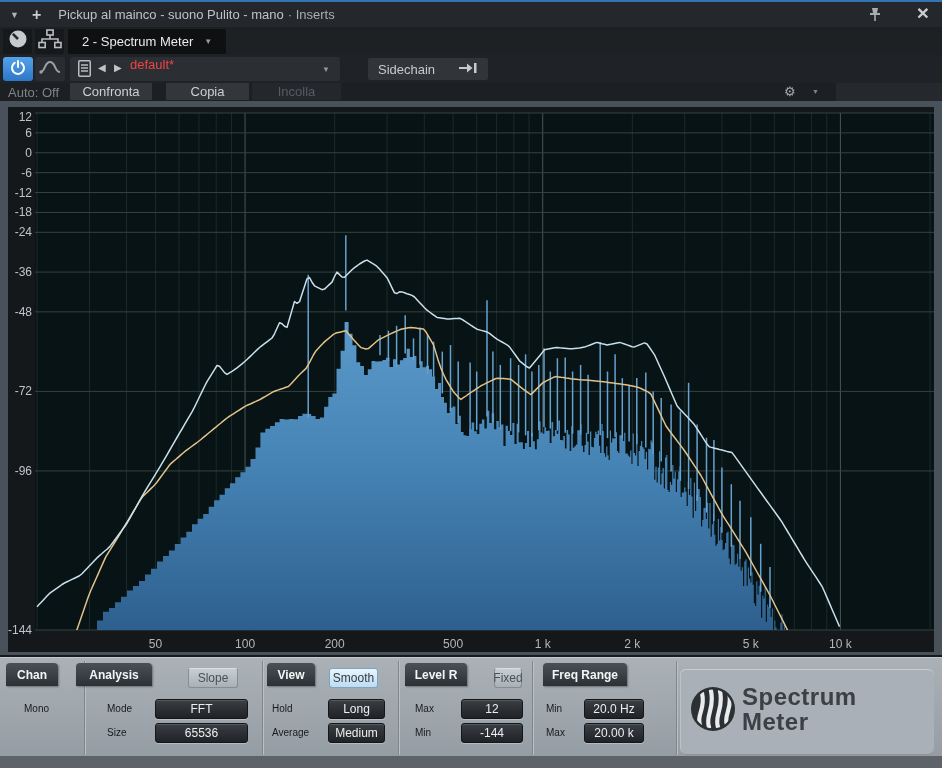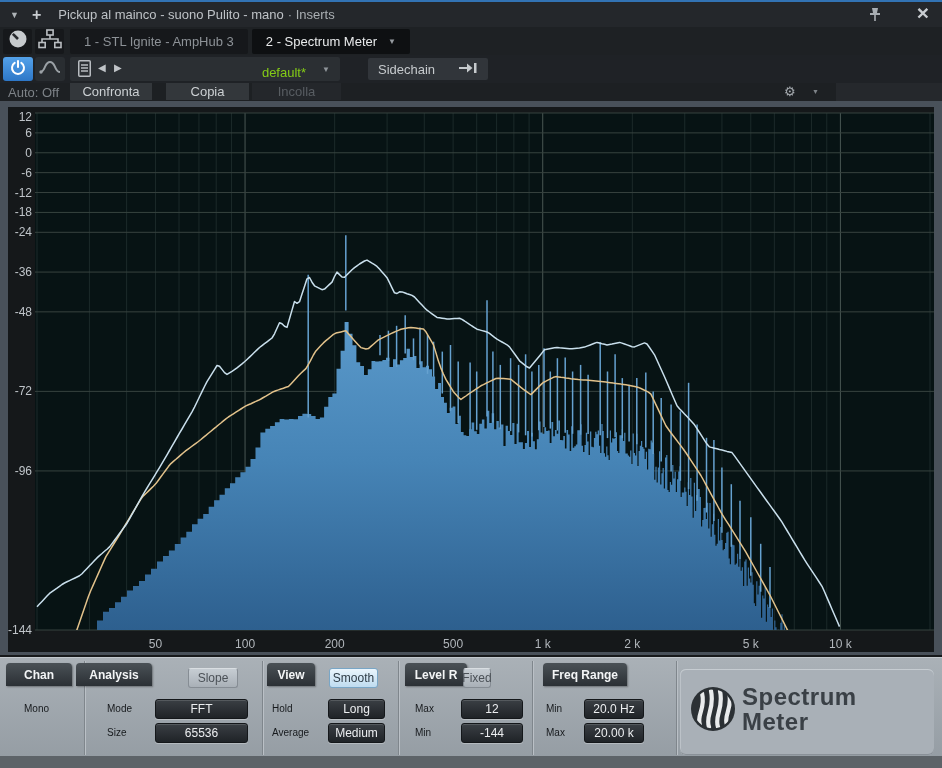--- a/index.html
+++ b/index.html
@@ -21,21 +21,21 @@
   .tab.active{background:#0e1012;color:#e9ebec;margin-left:4px}
   .tab .caret{margin-left:11px;font-size:8px;color:#969ba0}
   
   .row3{left:0;top:55px;width:942px;height:28px;background:#1f2226}
   .powerbtn{left:3px;top:2px;width:30px;height:24px;border-radius:3px;background:linear-gradient(#54a2ea,#2d77c7);display:flex;align-items:center;justify-content:center}
   .bypassbtn{left:35px;top:2px;width:30px;height:24px;border-radius:3px;background:#292d31;display:flex;align-items:center;justify-content:center}
   .presetbar{left:70px;top:2px;width:270px;height:24px;background:#2b2f33;border-radius:2px}
   .pb-file{position:absolute;left:8px;top:3px}
   .pb-back{position:absolute;left:28px;top:5px;font-size:10px;color:#c0c4c8}
   .pb-fwd{position:absolute;left:44px;top:5px;font-size:10px;color:#c0c4c8}
-  .pb-name{position:absolute;left:60px;right:34px;top:8px;text-align:right;color:#84cc16;font-size:13px}
+  .pb-name{position:absolute;left:60px;right:34px;top:0;text-align:left;color:#ef4444;font-size:13px}
   .pb-caret{position:absolute;right:10px;top:8px;font-size:8px;color:#8f959a}
   .sidechainbtn{left:368px;top:3px;width:120px;height:22px;background:#31353a;border-radius:2px;display:flex;align-items:center;justify-content:space-between;padding:0 10px;box-sizing:border-box;color:#c6cacd;font-size:13px}
   
   .row4{left:0;top:83px;width:942px;height:18px;background:#1d2023;font-size:13px}
   .auto{position:absolute;left:8px;top:2px;color:#7e8388}
   .btn4{position:absolute;top:0;height:17px;background:#33373b;color:#ccd0d3;text-align:center;line-height:17px;font-size:13px}
   .btn4.disabled{background:#24272b;color:#585d62}
   .gear{position:absolute;left:784px;top:1px;font-size:13px;color:#a3a8ad}
   .gearcaret{position:absolute;left:812px;top:5px;font-size:7px;color:#7e8388}
   .row4-right{position:absolute;left:836px;top:0;width:106px;height:18px;background:#25282c}
@@ -79,23 +79,20 @@
           <path d="M10 10L4.8 4.8" stroke="#26292c" stroke-width="2.6"></path>
         </svg></span>
   </div>
   <div class="iconbtn">
     <span><svg width="24" height="20" viewBox="0 0 24 20" fill="none" stroke="#b9bdc1" stroke-width="1.6">
           <rect x="8.9" y="1" width="6.2" height="5"></rect>
           <rect x="1" y="13.5" width="6.2" height="5"></rect>
           <rect x="16.8" y="13.5" width="6.2" height="5"></rect>
           <path d="M12 6v4M12 10H4v3.5M12 10h8v3.5"></path>
         </svg></span>
-  </div>
-  <div class="tab inactive">
-    <span>1 - STL Ignite - AmpHub 3</span>
   </div>
   <div class="tab active">
     <span>2 - Spectrum Meter</span>
     <span class="caret">▼</span>
   </div>
 </div>
 
 <div class="abs row3">
   <div class="abs powerbtn">
     <span><svg width="16" height="16" viewBox="0 0 16 16">
@@ -268,42 +265,42 @@
         <text x="445.1" y="541" text-anchor="middle" font-size="12" fill="#b2b7bc" font-family="Liberation Sans, sans-serif">500</text>
         <text x="534.7" y="541" text-anchor="middle" font-size="12" fill="#b2b7bc" font-family="Liberation Sans, sans-serif">1 k</text>
         <text x="624.3" y="541" text-anchor="middle" font-size="12" fill="#b2b7bc" font-family="Liberation Sans, sans-serif">2 k</text>
         <text x="742.8" y="541" text-anchor="middle" font-size="12" fill="#b2b7bc" font-family="Liberation Sans, sans-serif">5 k</text>
         <text x="832.4" y="541" text-anchor="middle" font-size="12" fill="#b2b7bc" font-family="Liberation Sans, sans-serif">10 k</text>
       </svg>
   </div>
 </div>
 
 <div class="abs bottom">
-  <div class="sec-tab" style="left:6px;width:66px">Chan</div>
+  <div class="sec-tab" style="left:6px;width:52px">Chan</div>
   <div class="flabel" style="left:24px;top:46px">Mono</div>
   <div class="divider" style="left:84px"></div>
 
   <div class="sec-tab" style="left:76px;width:76px">Analysis</div>
   <div class="toggle" style="left:188px;width:50px">Slope</div>
   <div class="flabel" style="left:107px;top:46px">Mode</div>
   <div class="field" style="left:155px;top:42px;width:93px">FFT</div>
   <div class="flabel" style="left:107px;top:70px">Size</div>
   <div class="field" style="left:155px;top:66px;width:93px">65536</div>
   <div class="divider" style="left:262px"></div>
 
   <div class="sec-tab" style="left:267px;width:48px">View</div>
   <div class="toggle active" style="left:329px;width:49px">Smooth</div>
   <div class="flabel" style="left:272px;top:46px">Hold</div>
   <div class="field" style="left:328px;top:42px;width:57px">Long</div>
   <div class="flabel" style="left:272px;top:70px">Average</div>
   <div class="field" style="left:328px;top:66px;width:57px">Medium</div>
   <div class="divider" style="left:398px"></div>
 
   <div class="sec-tab" style="left:405px;width:62px">Level R</div>
-  <div class="toggle" style="left:463px;width:28px">Fixed</div>
+  <div class="toggle" style="left:494px;width:28px">Fixed</div>
   <div class="flabel" style="left:415px;top:46px">Max</div>
   <div class="field" style="left:461px;top:42px;width:62px">12</div>
   <div class="flabel" style="left:415px;top:70px">Min</div>
   <div class="field" style="left:461px;top:66px;width:62px">-144</div>
   <div class="divider" style="left:532px"></div>
 
   <div class="sec-tab" style="left:543px;width:84px">Freq Range</div>
   <div class="flabel" style="left:546px;top:46px">Min</div>
   <div class="field" style="left:584px;top:42px;width:60px">20.0 Hz</div>
   <div class="flabel" style="left:546px;top:70px">Max</div>

